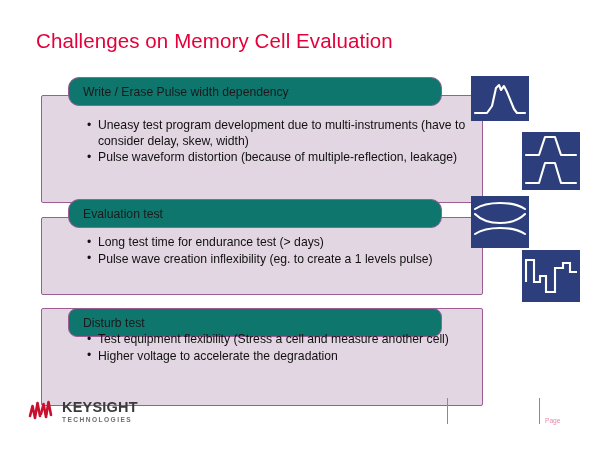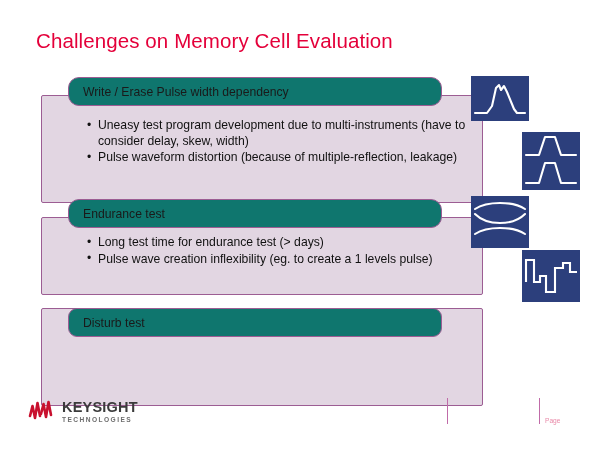--- a/index.html
+++ b/index.html
@@ -150,32 +150,36 @@
     </div>
     <div class="bullets">
       <div class="bullet">Uneasy test program development due to multi-instruments (have to consider delay, skew, width)</div>
       <div class="bullet">Pulse waveform distortion (because of multiple-reflection, leakage)</div>
     </div>
   </div>
 
   <div class="section" id="section-endurance" style="left:41px; top:199px; width:442px; height:96px;">
     <div class="section-body"></div>
     <div class="section-header">
-      <span>Endurance test</span>
+      <span>Evaluation test</span>
     </div>
     <div class="bullets">
       <div class="bullet">Long test time for endurance test (&gt; days)</div>
       <div class="bullet">Pulse wave creation inflexibility (eg. to create a 1 levels pulse)</div>
     </div>
   </div>
 
   <div class="section" id="section-disturb" style="left:41px; top:290px; width:442px; height:116px;">
     <div class="section-body"></div>
     <div class="section-header">
       <span>Disturb test</span>
+    </div>
+    <div class="bullets">
+      <div class="bullet">Test equipment flexibility (Stress a cell and measure another cell)</div>
+      <div class="bullet">Higher voltage to accelerate the degradation</div>
     </div>
   </div>
 
   <div class="wave-tile" style="left:471px; top:76px; width:58px; height:45px;">
     <svg width="58" height="45" viewBox="0 0 58 45">
       <polyline points="4,37 16,37 21,30 25,12 28,9 30,14 33,10 36,16 43,33 46,37 54,37" fill="none" stroke="#ffffff" stroke-width="2.1" stroke-linejoin="round" stroke-linecap="round"></polyline>
     </svg>
   </div>
 
   <div class="wave-tile" style="left:522px; top:132px; width:58px; height:58px;">

